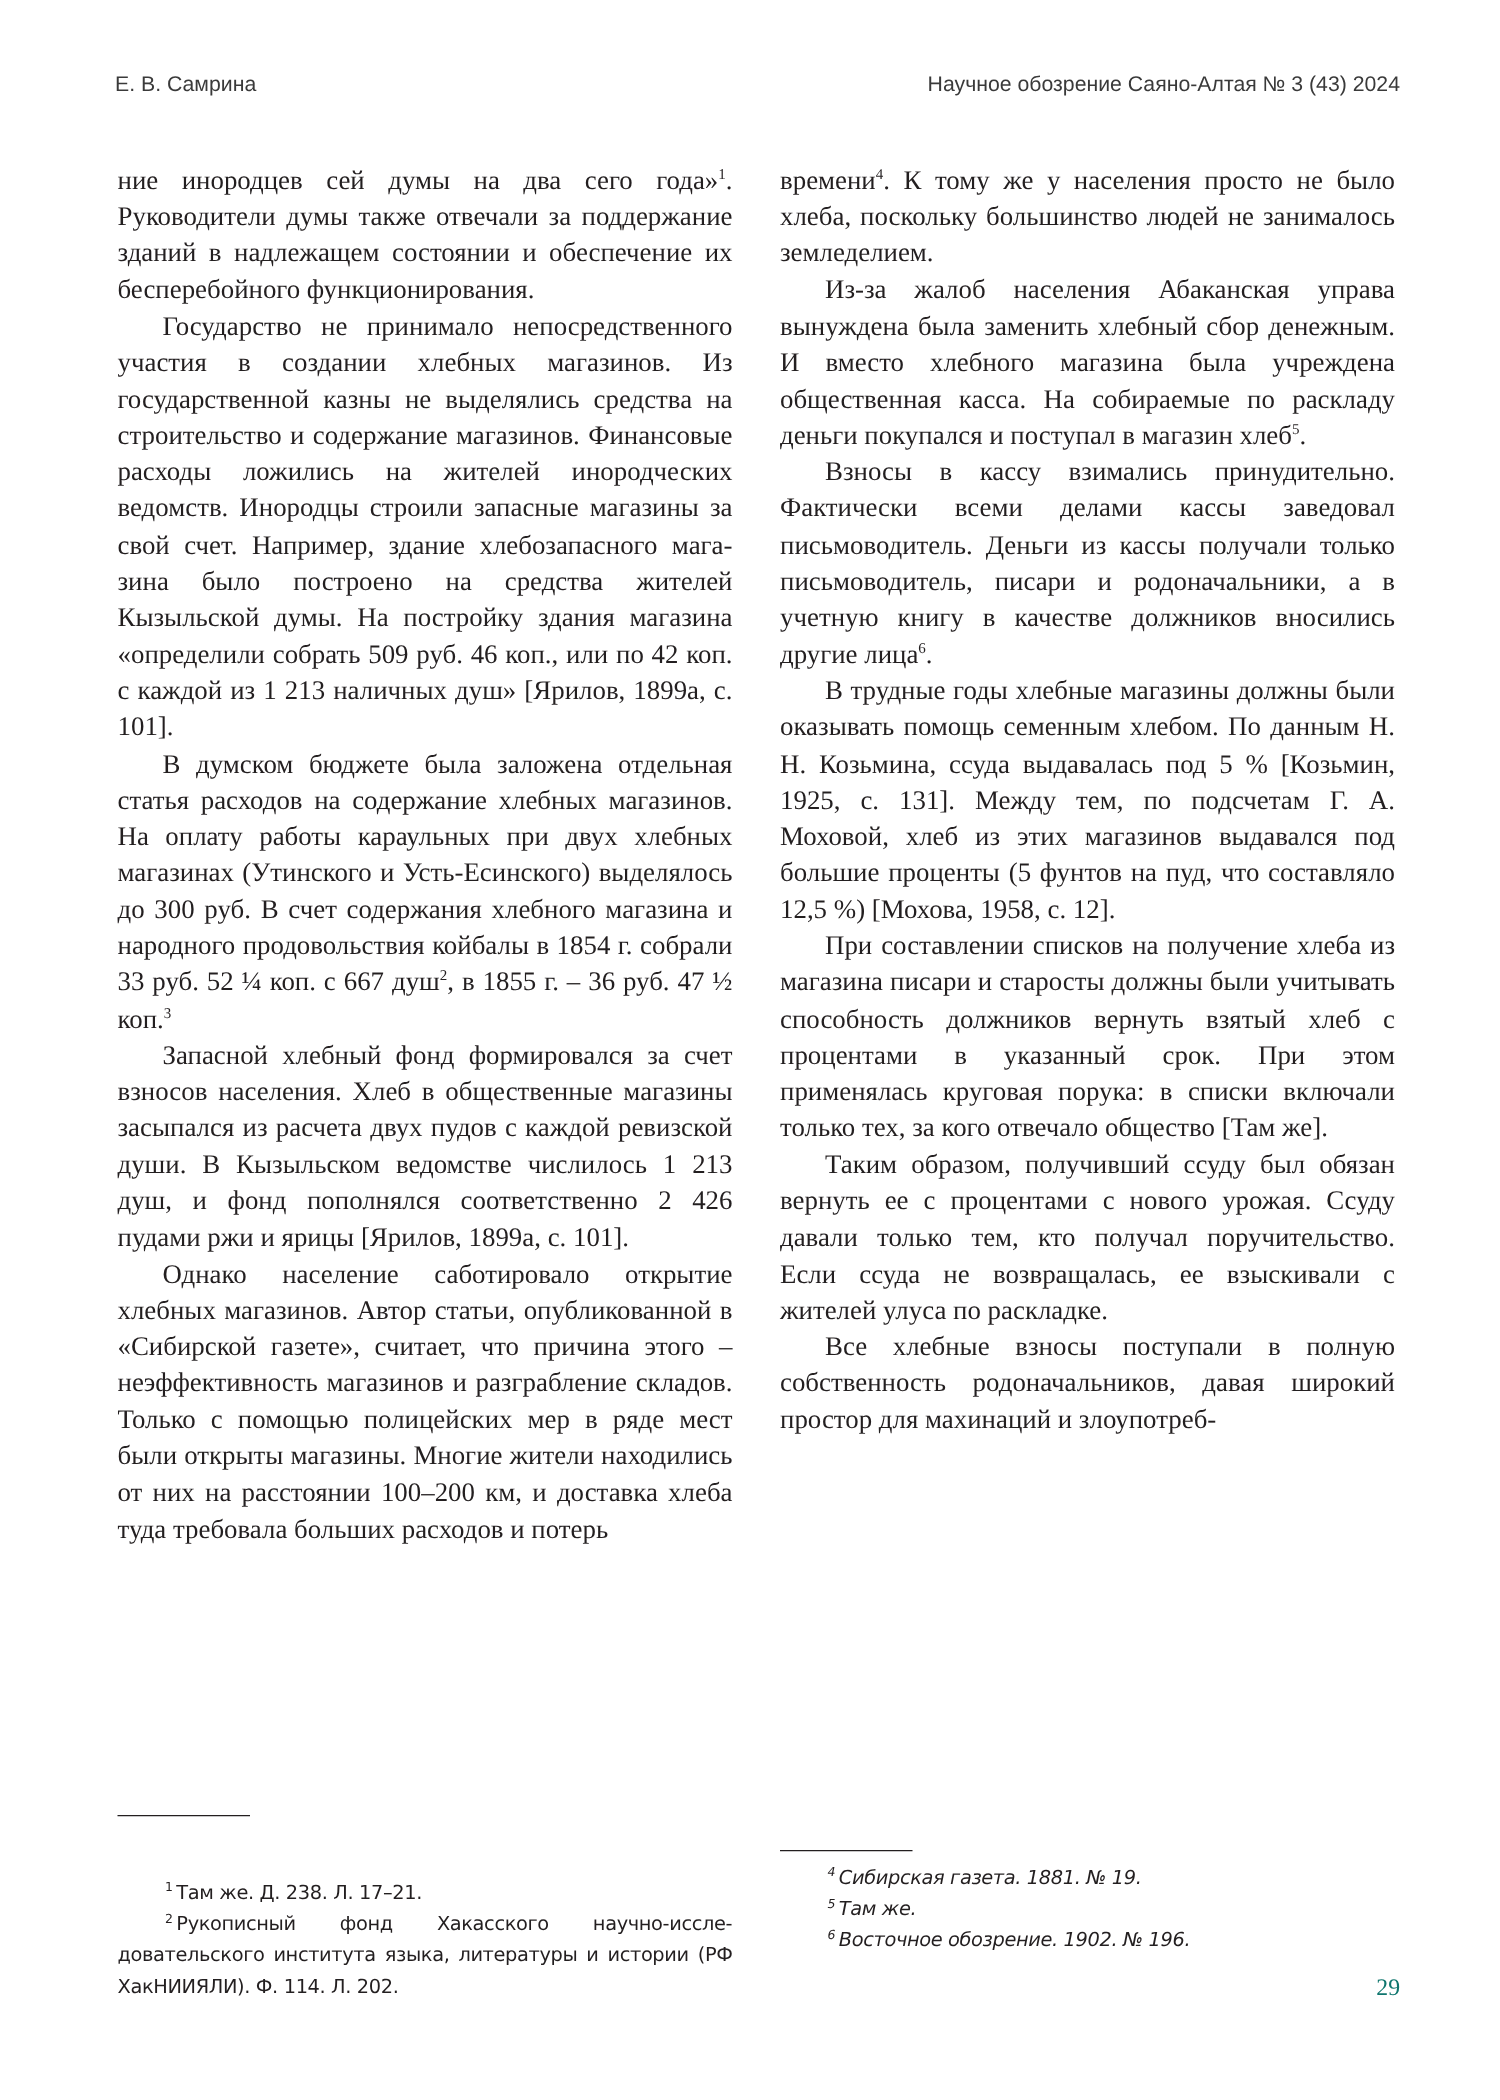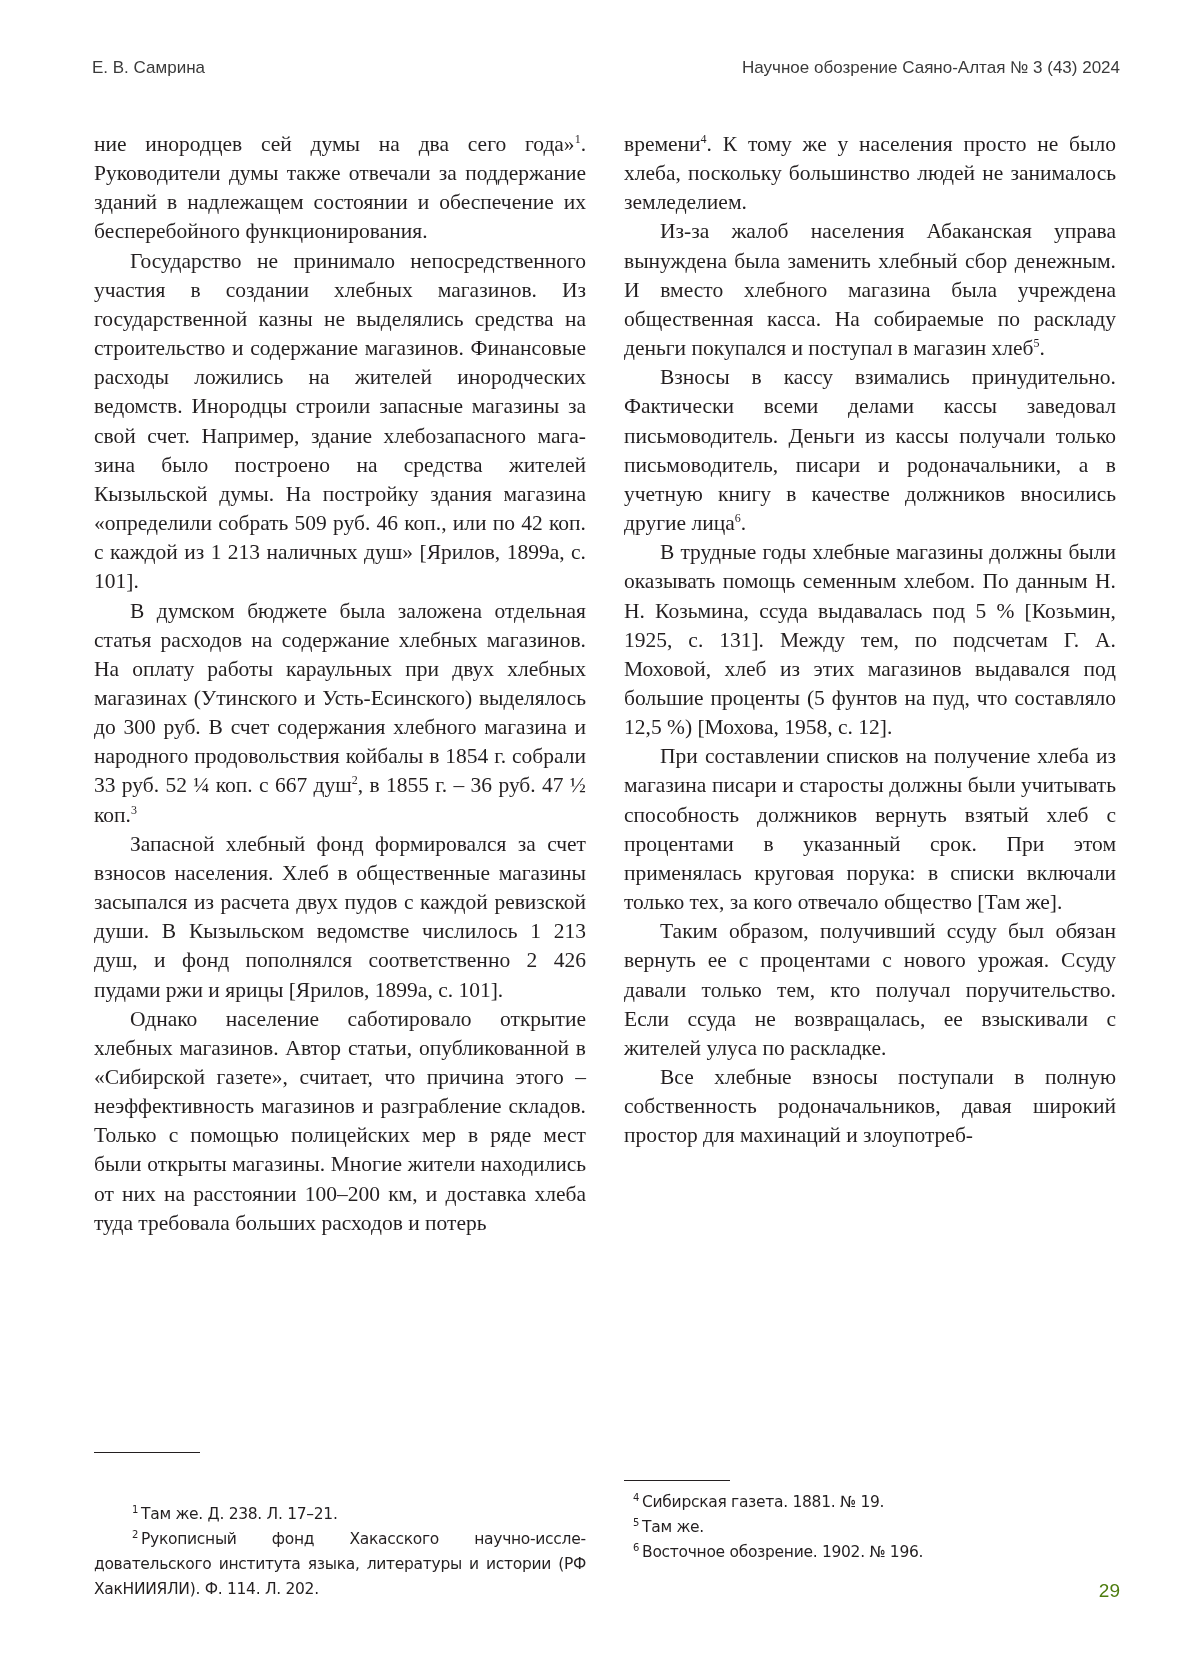--- a/index.html
+++ b/index.html
@@ -13,25 +13,25 @@
     text-align: justify; hyphens: manual; margin-top: 26px; }
   .col.left { left: 94px; }
   .col.right { left: 624px; }
   .col p { margin: 0; text-indent: 0; }
   .col p.indent { text-indent: 36px; }
   sup.fn { font-size: 12px; line-height: 0; vertical-align: 8px; }
   .fn-rule { position: absolute; height: 1px; background: #231f20; width: 106px; }
   .notes { position: absolute; width: 492px; font-family: "DejaVu Sans", sans-serif;
     font-size: 15.5px; line-height: 25px; text-align: justify; color: #231f20; letter-spacing: -0.3px; }
   .notes.left { left: 94px; top: 1462px; margin-top: 40px; }
-  .notes.right { left: 595px; top: 1490px; }
+  .notes.right { left: 624px; top: 1490px; font-style: italic; }
   .notes p { margin: 0; text-indent: 38px; }
   .notes sup { font-size: 10px; line-height: 0; vertical-align: 6px; margin-right: 3px; }
-  .page-num { position: absolute; top: 1580px; right: 80px; font-family: Liberation Sans, sans-serif;
-    font-size: 19px; color: #4d7c0f; }
+  .page-num { position: absolute; top: 1580px; right: 80px; font-family: Liberation Serif, serif;
+    font-size: 19px; color: #0f766e; }
 </style>
 </head>
 <body>
 
 <div class="header">
   <span class="left">Е. В. Самрина</span>
   <span class="right">Научное обозрение Саяно-Алтая № 3 (43) 2024</span>
 </div>
 
 <div class="col left">

